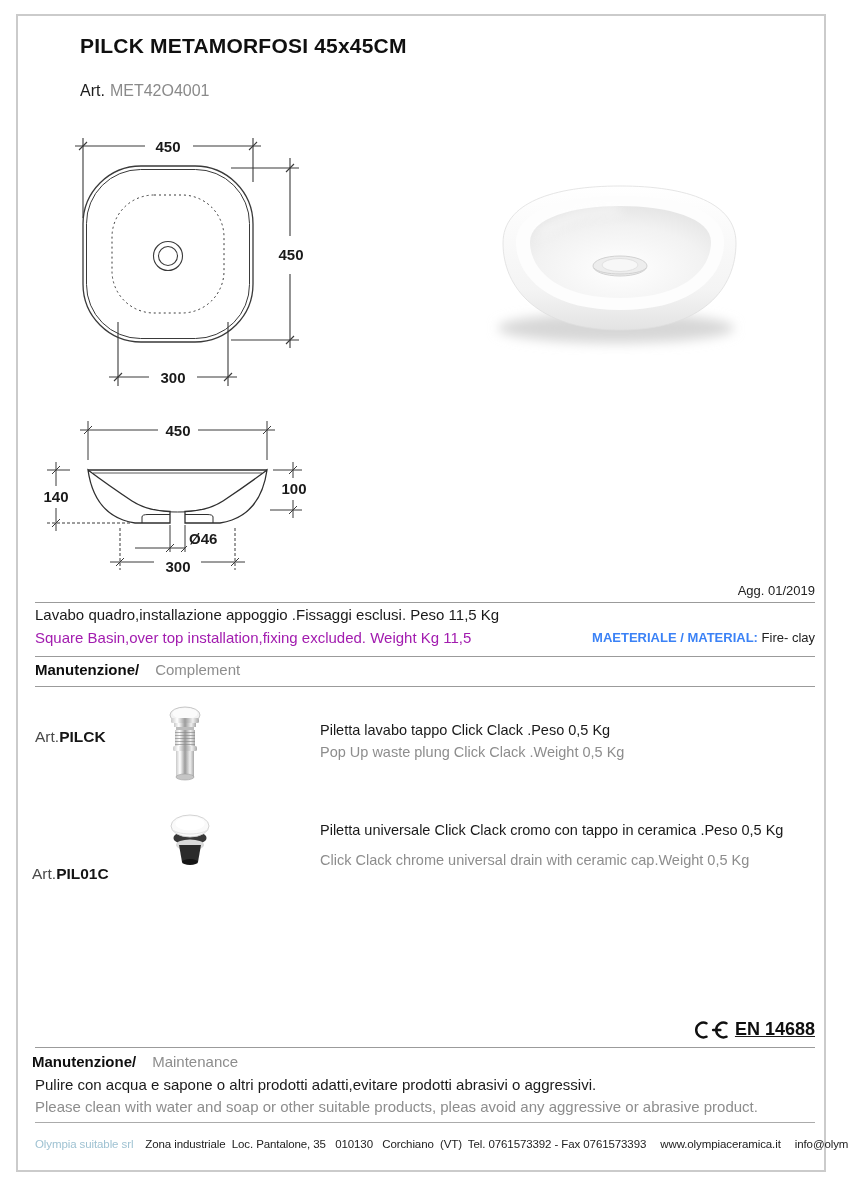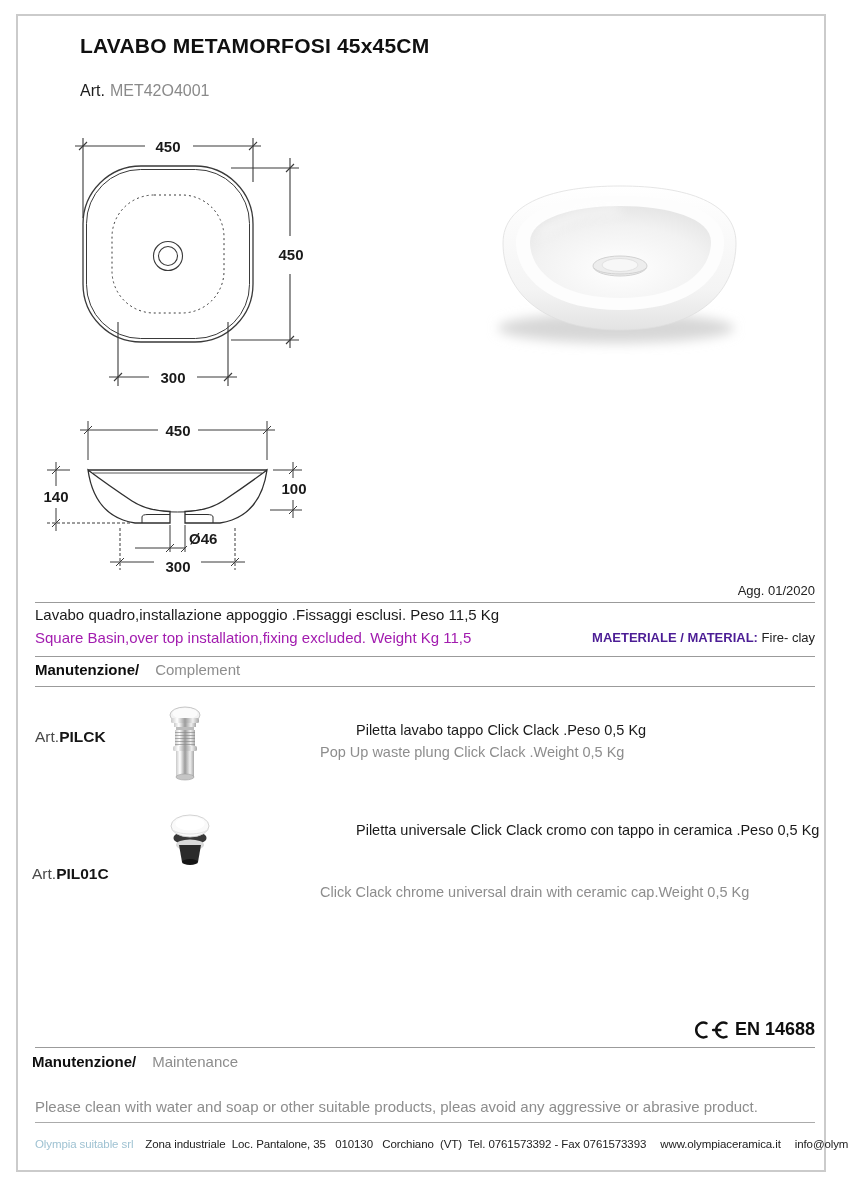--- a/index.html
+++ b/index.html
@@ -8,46 +8,46 @@
   .page-border{position:absolute;left:16px;top:14px;width:806px;height:1154px;border:2px solid #cbcbcb;}
   .abs{position:absolute;}
   .title{left:80px;top:34px;font-size:21px;font-weight:bold;color:#101010;letter-spacing:.2px;}
   .artline{left:80px;top:82px;font-size:16px;font-weight:normal;}
   .artline .code{color:#8a8a8a;margin-left:5px;}
   .rule{position:absolute;height:1px;background:#9b9b9b;width:780px;left:35px;}
   .agg{right:34px;top:583px;font-size:13px;color:#222;}
   .desc-it{left:35px;top:606px;font-size:15px;color:#1a1a1a;}
   .desc-en{left:35px;top:629px;font-size:15px;color:#a21caf;}
   .material{right:34px;top:630px;font-size:13px;color:#222;}
-  .material b{color:#4c1d95;}
+  .material b{color:#3b82f6;}
   .sec-head{font-size:15px;font-weight:bold;color:#0e0e0e;}
   .sec-head .light{font-weight:normal;color:#8d8d8d;padding-left:16px;}
   .comp-head{left:35px;top:661px;}
   .item-art{font-size:15.5px;color:#4a4a4a;}
   .item-art b{color:#151515;}
-  .c-it{font-size:14.5px;color:#1a1a1a;margin-left:36px;}
+  .c-it{font-size:14.5px;color:#1a1a1a;}
   .c-en{font-size:14.5px;color:#8d8d8d;}
-  .ce-row{right:34px;top:1019px;display:flex;align-items:center;gap:3px;}
+  .ce-row{right:34px;top:1019px;display:flex;align-items:center;gap:3px;text-decoration:underline;}
   .ce-row .std{font-size:18px;font-weight:bold;color:#0e0e0e;}
   .maint-head{left:32px;top:1053px;}
   .m-it{left:35px;top:1076px;font-size:15px;color:#1a1a1a;}
   .m-en{left:35px;top:1098px;font-size:15px;color:#8d8d8d;}
   .footer{left:35px;top:1138px;width:785px;font-size:11.5px;white-space:nowrap;letter-spacing:-.1px;color:#222;}
   .footer .company{color:#9fc2d2;margin-right:12px;}
   .footer .addr{margin-right:14px;white-space:pre;}
   .footer .web{margin-right:14px;}
   svg text{font-family:"Liberation Sans",sans-serif;font-weight:bold;font-size:15px;fill:#1a1a1a;}
 </style>
 </head>
 <body>
 
 <div class="sheet">
   <div class="page-border"></div>
 
-  <div class="abs title">LAVABO METAMORFOSI 45x45CM</div>
+  <div class="abs title">PILCK METAMORFOSI 45x45CM</div>
   <div class="abs artline">
     <span>Art.</span><span class="code">MET42O4001</span>
   </div>
 
   <svg class="abs" style="left:55px;top:130px;" width="250" height="272" viewBox="0 0 250 272">
     <g stroke="#3a3a3a" stroke-width="1.1" fill="none">
 
       <line x1="20" y1="16" x2="90" y2="16"></line>
         <line x1="138" y1="16" x2="206" y2="16"></line>
       <line x1="28" y1="8" x2="28" y2="88"></line>
@@ -162,21 +162,21 @@
     <ellipse cx="138" cy="170" rx="118" ry="15" fill="#d7d7d7" filter="url(#soft)"></ellipse>
     <path d="M25 85 C25 45 75 28 142 28 C210 28 258 45 258 85 C258 130 225 172 142 172 C60 172 25 130 25 85 Z" fill="url(#bodyG)" stroke="#dedede" stroke-width="0.8"></path>
     <path d="M38 84 C38 52 85 38 142 38 C200 38 246 52 246 84 C246 118 215 152 142 152 C70 152 38 118 38 84 Z" fill="#fdfdfd"></path>
     <path d="M52 84 C52 60 95 48 142 48 C190 48 233 60 233 84 C233 112 205 140 142 140 C80 140 52 112 52 84 Z" fill="url(#bowlG)"></path>
     <path d="M60 78 C80 60 110 52 142 52" stroke="#ffffff" stroke-width="6" fill="none" opacity="0.8" filter="url(#soft)"></path>
     <ellipse cx="142" cy="108" rx="27" ry="10" fill="#ededed" stroke="#d2d2d2" stroke-width="1"></ellipse>
     <ellipse cx="142" cy="107" rx="18" ry="6.5" fill="#f7f7f7" stroke="#dcdcdc" stroke-width="0.8"></ellipse>
     <path d="M116 110 C122 118 162 118 168 110" stroke="#d0d0d0" stroke-width="1" fill="none"></path>
   </svg>
 
-  <div class="abs agg">Agg. 01/2020</div>
+  <div class="abs agg">Agg. 01/2019</div>
   <div class="rule" style="top:602px;"></div>
 
   <div class="abs desc-it">Lavabo quadro,installazione appoggio .Fissaggi esclusi. Peso 11,5 Kg</div>
   <div class="abs desc-en">Square Basin,over top installation,fixing excluded. Weight Kg 11,5</div>
   <div class="abs material"><b>MAETERIALE / MATERIAL:</b><span> Fire- clay</span></div>
   <div class="rule" style="top:656px;"></div>
 
   <div class="abs sec-head comp-head"><span>Manutenzione/</span><span class="light">Complement</span></div>
   <div class="rule" style="top:686px;"></div>
 
@@ -215,34 +215,35 @@
   <svg class="abs" style="left:162px;top:812px;" width="56" height="70" viewBox="0 0 56 70">
     <ellipse cx="28" cy="26" rx="16.5" ry="7" fill="#383838"></ellipse>
     <ellipse cx="28" cy="33" rx="14" ry="5.5" fill="#dadada"></ellipse>
     <path d="M17 33 L39 33 L36 50 L20 50 Z" fill="#2b2b2b"></path>
     <ellipse cx="28" cy="50" rx="8" ry="3" fill="#141414"></ellipse>
     <ellipse cx="28" cy="14" rx="19" ry="11" fill="#fafafa" stroke="#cfcfcf" stroke-width="0.9"></ellipse>
     <ellipse cx="28" cy="11.5" rx="14.5" ry="7" fill="#ffffff"></ellipse>
     <path d="M9.5 16 C12 24 44 24 46.5 16" stroke="#e2e2e2" stroke-width="1" fill="none"></path>
   </svg>
   <div class="abs c-it" style="left:320px;top:822px;">Piletta universale Click Clack cromo con tappo in ceramica .Peso 0,5 Kg</div>
-  <div class="abs c-en" style="left:320px;top:884px;">Click Clack chrome universal drain with ceramic cap.Weight 0,5 Kg</div>
+  <div class="abs c-en" style="left:320px;top:852px;">Click Clack chrome universal drain with ceramic cap.Weight 0,5 Kg</div>
 
   <div class="abs ce-row">
     <svg width="40" height="20" viewBox="0 0 44 20">
       <g stroke="#111" stroke-width="2.7" fill="none" stroke-linecap="round">
         <path d="M16 2.6 A 8.1 8.1 0 1 0 16 17.4"></path>
         <path d="M38 2.6 A 8.1 8.1 0 1 0 38 17.4"></path>
         <line x1="23.2" y1="10" x2="31.2" y2="10"></line>
       </g>
     </svg>
     <span class="std">EN 14688</span>
   </div>
   <div class="rule" style="top:1047px;"></div>
 
   <div class="abs sec-head maint-head"><span>Manutenzione/</span><span class="light">Maintenance</span></div>
+  <div class="abs m-it">Pulire con acqua e sapone o altri prodotti adatti,evitare prodotti abrasivi o aggressivi.</div>
   <div class="abs m-en">Please clean with water and soap or other suitable products, pleas avoid any aggressive or abrasive product.</div>
   <div class="rule" style="top:1122px;background:#ababab;"></div>
 
   <div class="abs footer">
     <span class="company">Olympia suitable srl</span><span class="addr">Zona industriale  Loc. Pantalone, 35   010130   Corchiano  (VT)  Tel. 0761573392 - Fax 0761573393</span><span class="web">www.olympiaceramica.it</span><span class="mail">info@olympiaceramica.it</span>
   </div>
 </div>
 
 </body></html>

